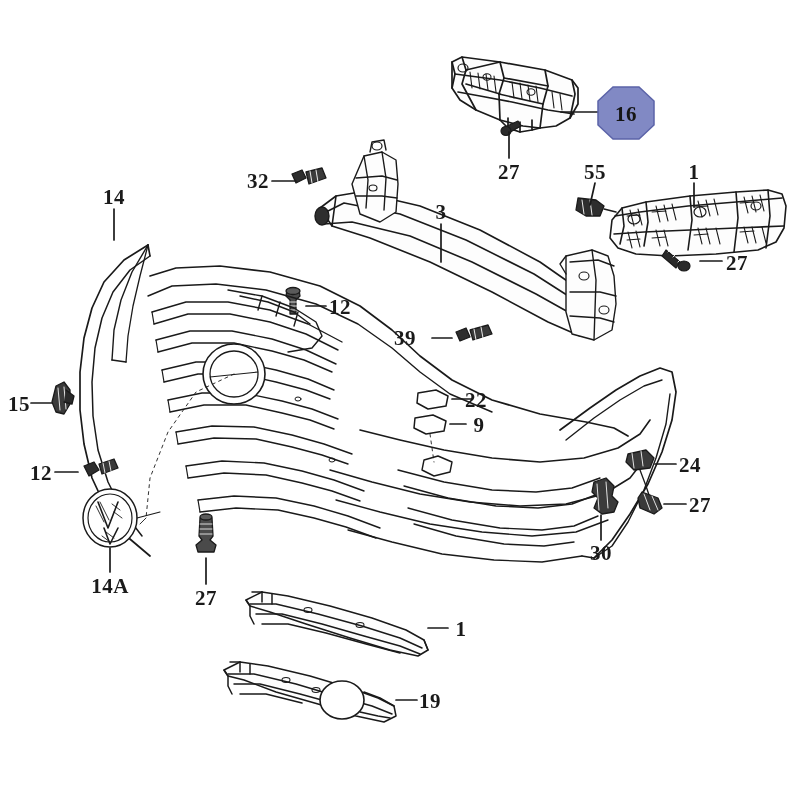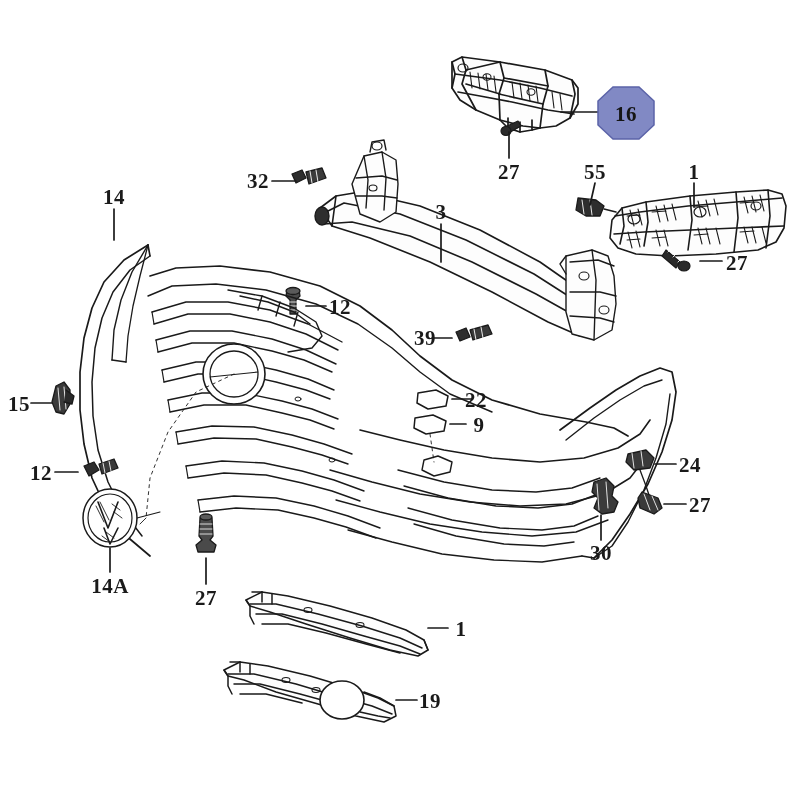--- a/index.html
+++ b/index.html
@@ -382,21 +382,21 @@
 
   <div id="callout-layer">
       <div class="cl-label highlighted" style="left: 626px; top: 114px;">16</div>
       <div class="cl-label" style="left: 509px; top: 172px;">27</div>
       <div class="cl-label" style="left: 595px; top: 172px;">55</div>
       <div class="cl-label" style="left: 694px; top: 172px;">1</div>
       <div class="cl-label" style="left: 737px; top: 263px;">27</div>
       <div class="cl-label" style="left: 258px; top: 181px;">32</div>
       <div class="cl-label" style="left: 441px; top: 212px;">3</div>
       <div class="cl-label" style="left: 340px; top: 307px;">12</div>
-      <div class="cl-label" style="left: 425px; top: 338px;">39</div>
+      <div class="cl-label" style="left: 405px; top: 338px;">39</div>
       <div class="cl-label" style="left: 114px; top: 197px;">14</div>
       <div class="cl-label" style="left: 19px; top: 404px;">15</div>
       <div class="cl-label" style="left: 41px; top: 473px;">12</div>
       <div class="cl-label" style="left: 110px; top: 586px;">14A</div>
       <div class="cl-label" style="left: 206px; top: 598px;">27</div>
       <div class="cl-label" style="left: 476px; top: 400px;">22</div>
       <div class="cl-label" style="left: 479px; top: 425px;">9</div>
       <div class="cl-label" style="left: 601px; top: 553px;">30</div>
       <div class="cl-label" style="left: 690px; top: 465px;">24</div>
       <div class="cl-label" style="left: 700px; top: 505px;">27</div>

